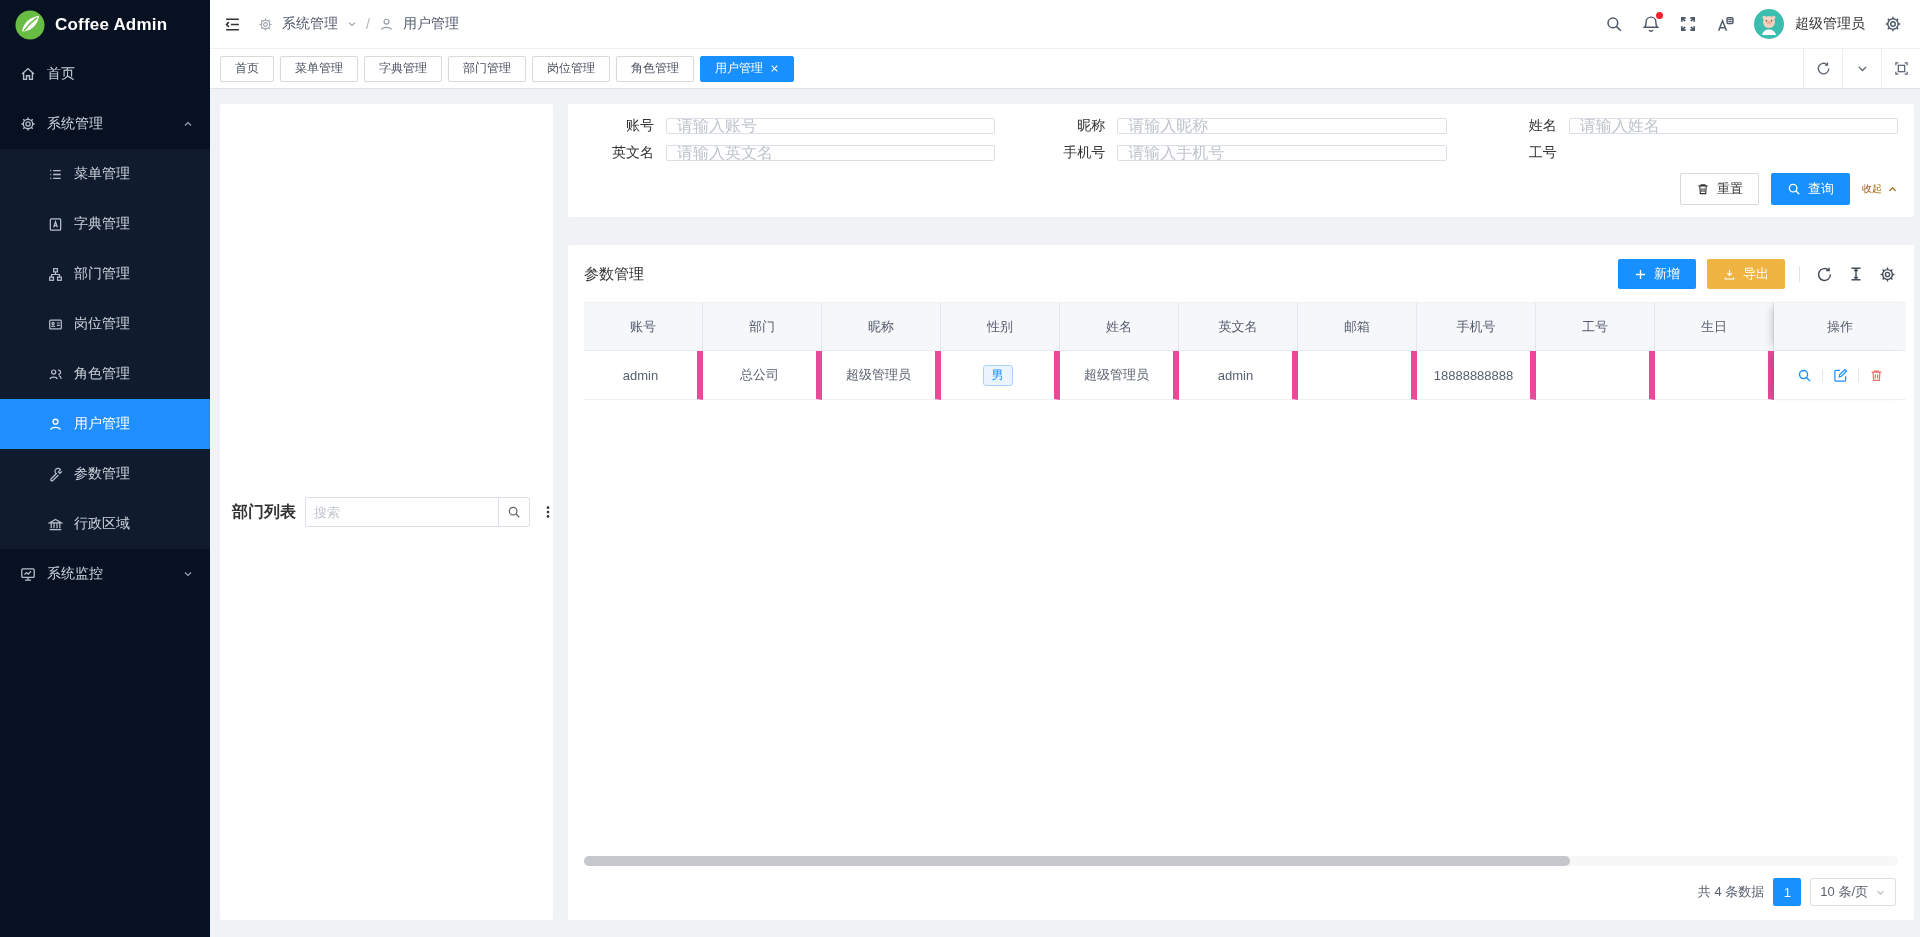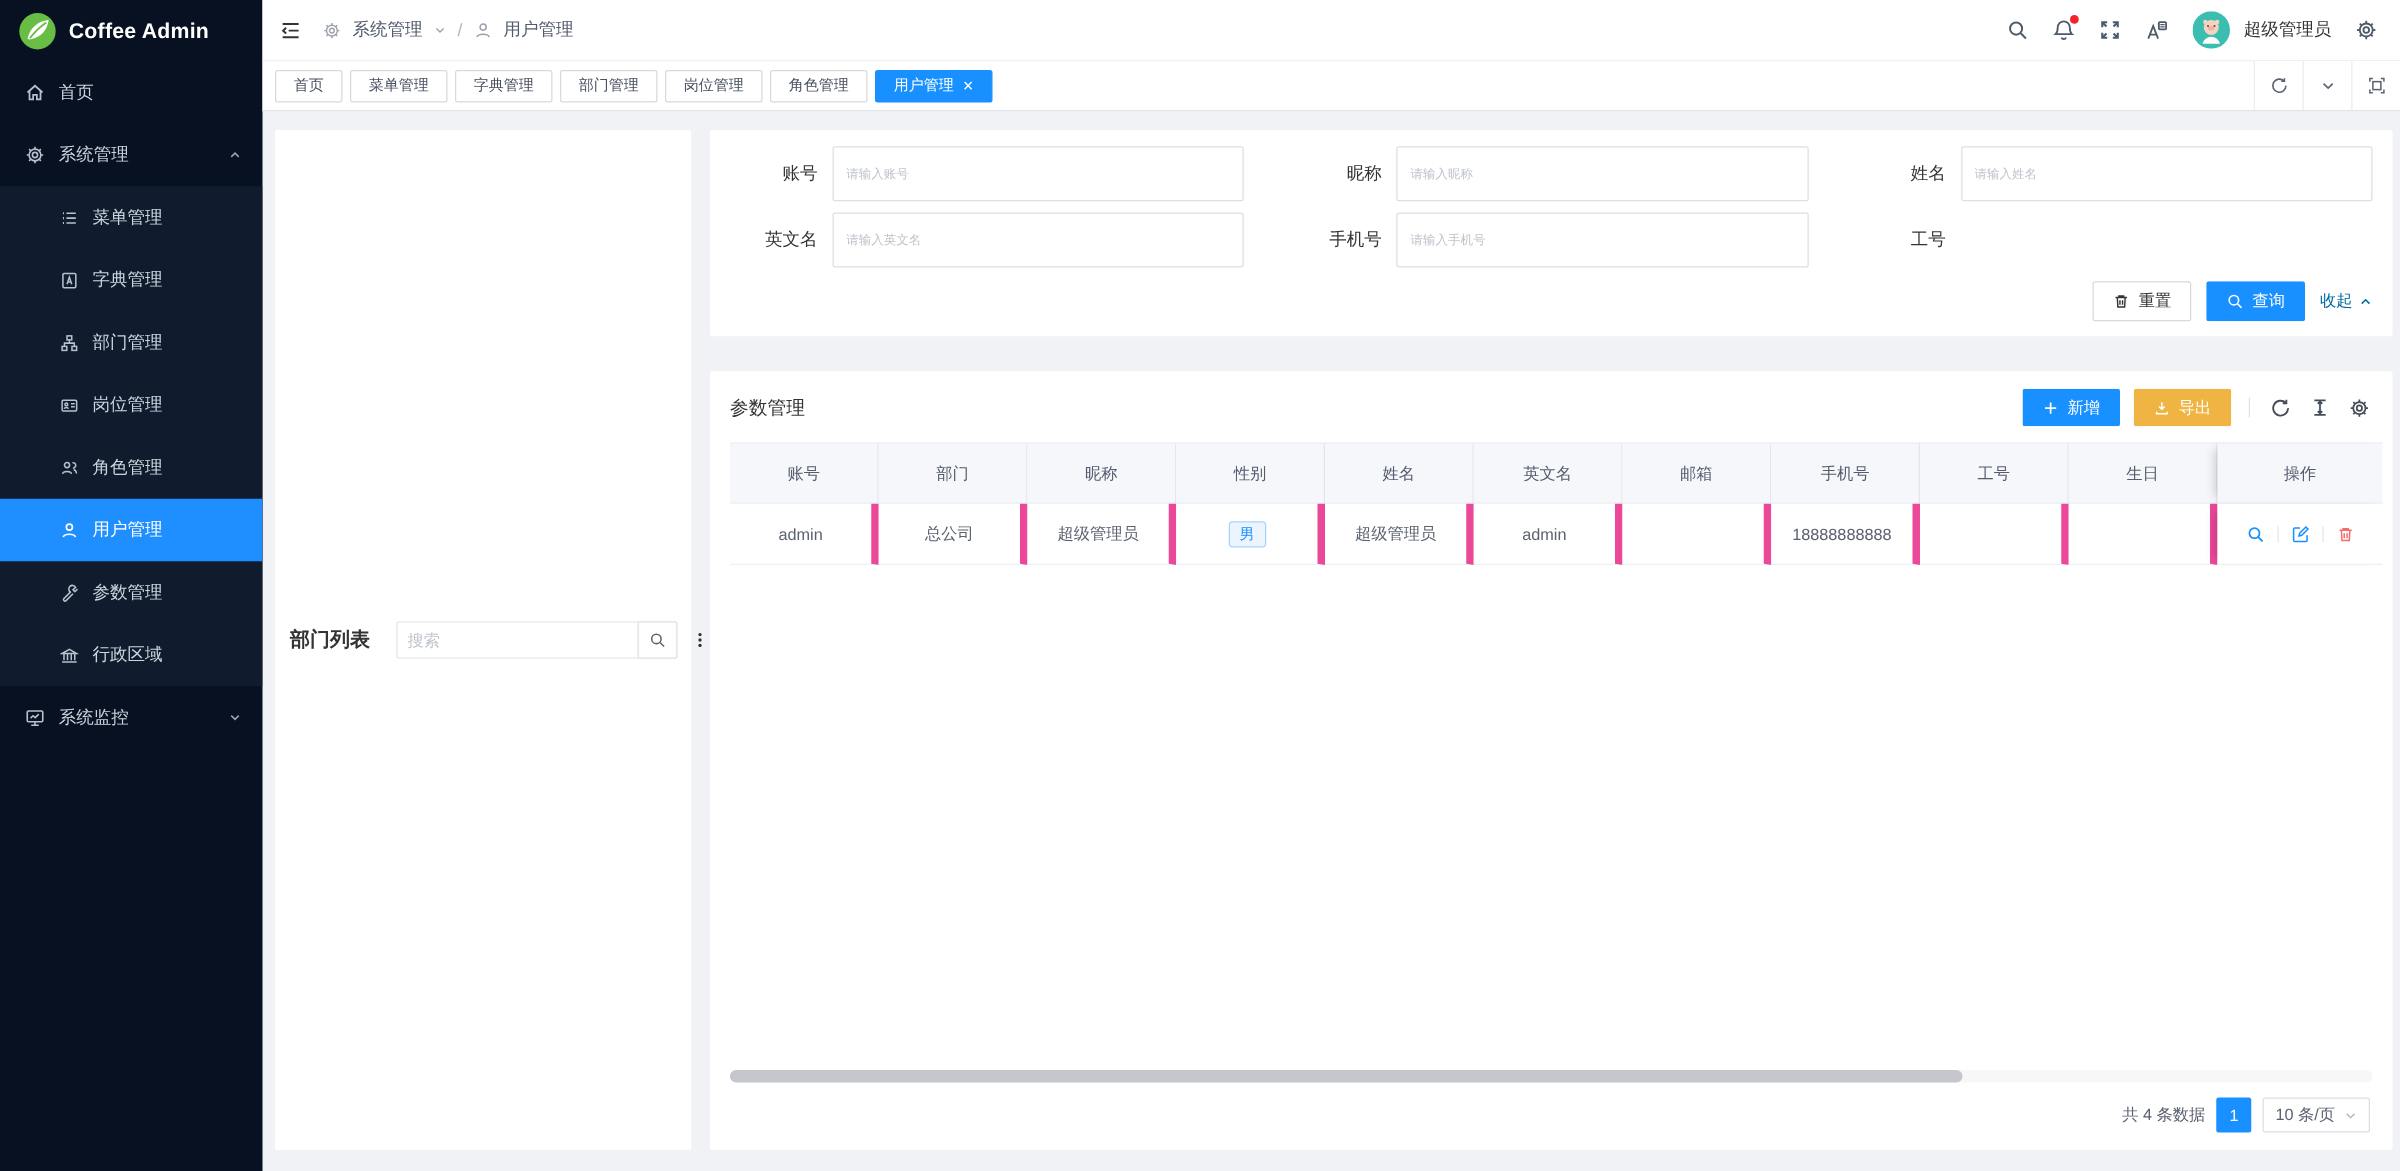--- a/index.html
+++ b/index.html
@@ -39,43 +39,43 @@
   .tab-ctrl { width:39px; display:flex; align-items:center; justify-content:center; border-left:1px solid #ececec; color:#5a6270; cursor:pointer; background:#fff; }
 
   
   .content { flex:1; display:flex; gap:15px; padding:15px 6px 17px 10px; min-height:0; }
 
   .card { background:#fff; border-radius:2px; }
 
   .dept-card { width:333px; flex-shrink:0; padding:12px; display:flex; flex-direction:row; gap:10px; }
   .dept-head { display:flex; align-items:center; gap:9px; }
   .dept-title { font-size:16px; font-weight:600; color:#333; white-space:nowrap; }
-  .dept-search { flex:1; display:flex; min-width:0;margin-left:12px; }
+  .dept-search { flex:1; display:flex; min-width:0; }
   .dept-search input { flex:1; min-width:0; height:30px; border:1px solid #dcdfe6; border-right:none; border-radius:2px 0 0 2px; padding:0 8px; font-size:13px; color:#333; outline:none; }
   .dept-search-btn { width:32px; height:30px; border:1px solid #dcdfe6; background:#fff; display:flex; align-items:center; justify-content:center; border-radius:0 2px 2px 0; color:#606266; cursor:pointer; }
   .kebab-btn { background:none; border:none; color:#303133; cursor:pointer; padding:2px; }
   .tree-node { display:flex; align-items:center; gap:7px; font-size:14px; color:#333; padding:3px 2px; cursor:pointer; }
   .caret-right { width:0; height:0; border-left:6px solid #3c3f44; border-top:4px solid transparent; border-bottom:4px solid transparent; }
 
   .right-col { flex:1; display:flex; flex-direction:column; gap:28px; min-width:0; }
 
   .filter-card { padding:13px 16px 12px; flex-shrink:0; }
   .filter-grid { display:grid; grid-template-columns:repeat(3,1fr); column-gap:40px; row-gap:9px; }
   .field { display:flex; align-items:center; min-width:0; }
   .field label { width:82px; flex-shrink:0; text-align:right; padding-right:12px; font-size:14px; color:#333; white-space:nowrap; }
-  .field input { flex:1; min-width:0; height:44px; border:1px solid #dcdfe6; border-radius:2px; padding:0 10px; font-size:10px; color:#333; outline:none; }
+  .field input { flex:1; min-width:0; height:16px; border:1px solid #dcdfe6; border-radius:2px; padding:0 10px; font-size:16px; color:#333; outline:none; }
   input::placeholder { color:#bfc4cc; }
   .filter-actions { display:flex; justify-content:flex-end; align-items:center; gap:12px; margin-top:11px; }
 
   .btn { height:32px; display:inline-flex; align-items:center; gap:7px; padding:0 15px; border-radius:2px; font-size:13px; cursor:pointer; border:1px solid transparent; white-space:nowrap; }
   .btn-plain { border-color:#d9d9d9; background:#fff; color:#333;font-family:Liberation Mono, monospace; }
   .btn-primary { background:#1890ff; color:#fff; }
   .btn-warning { background:#efb442; color:#fff; }
   .btn.small { height:30px; }
-  .link-collapse { color:#0369a1; font-size:13px; display:inline-flex; align-items:center; gap:5px; cursor:pointer; }
+  .link-collapse { color:#a16207; font-size:10px; display:inline-flex; align-items:center; gap:5px; cursor:pointer; }
 
   .table-card { flex:1; padding:14px 16px 10px; display:flex; flex-direction:column; min-height:0; }
   .table-head { display:flex; align-items:center; margin-bottom:13px; flex-shrink:0; }
   .table-title { font-size:15px; color:#333; }
   .table-actions { margin-left:auto; display:flex; align-items:center; gap:11px;padding-left:36px; }
   .icon-btn { background:none; border:none; color:#454c59; cursor:pointer; padding:2px; }
   .v-div { width:1px; height:16px; background:#e0e2e6; margin:0 3px; }
 
   .tbl { flex-shrink:0; }
   .tr { display:flex; }

